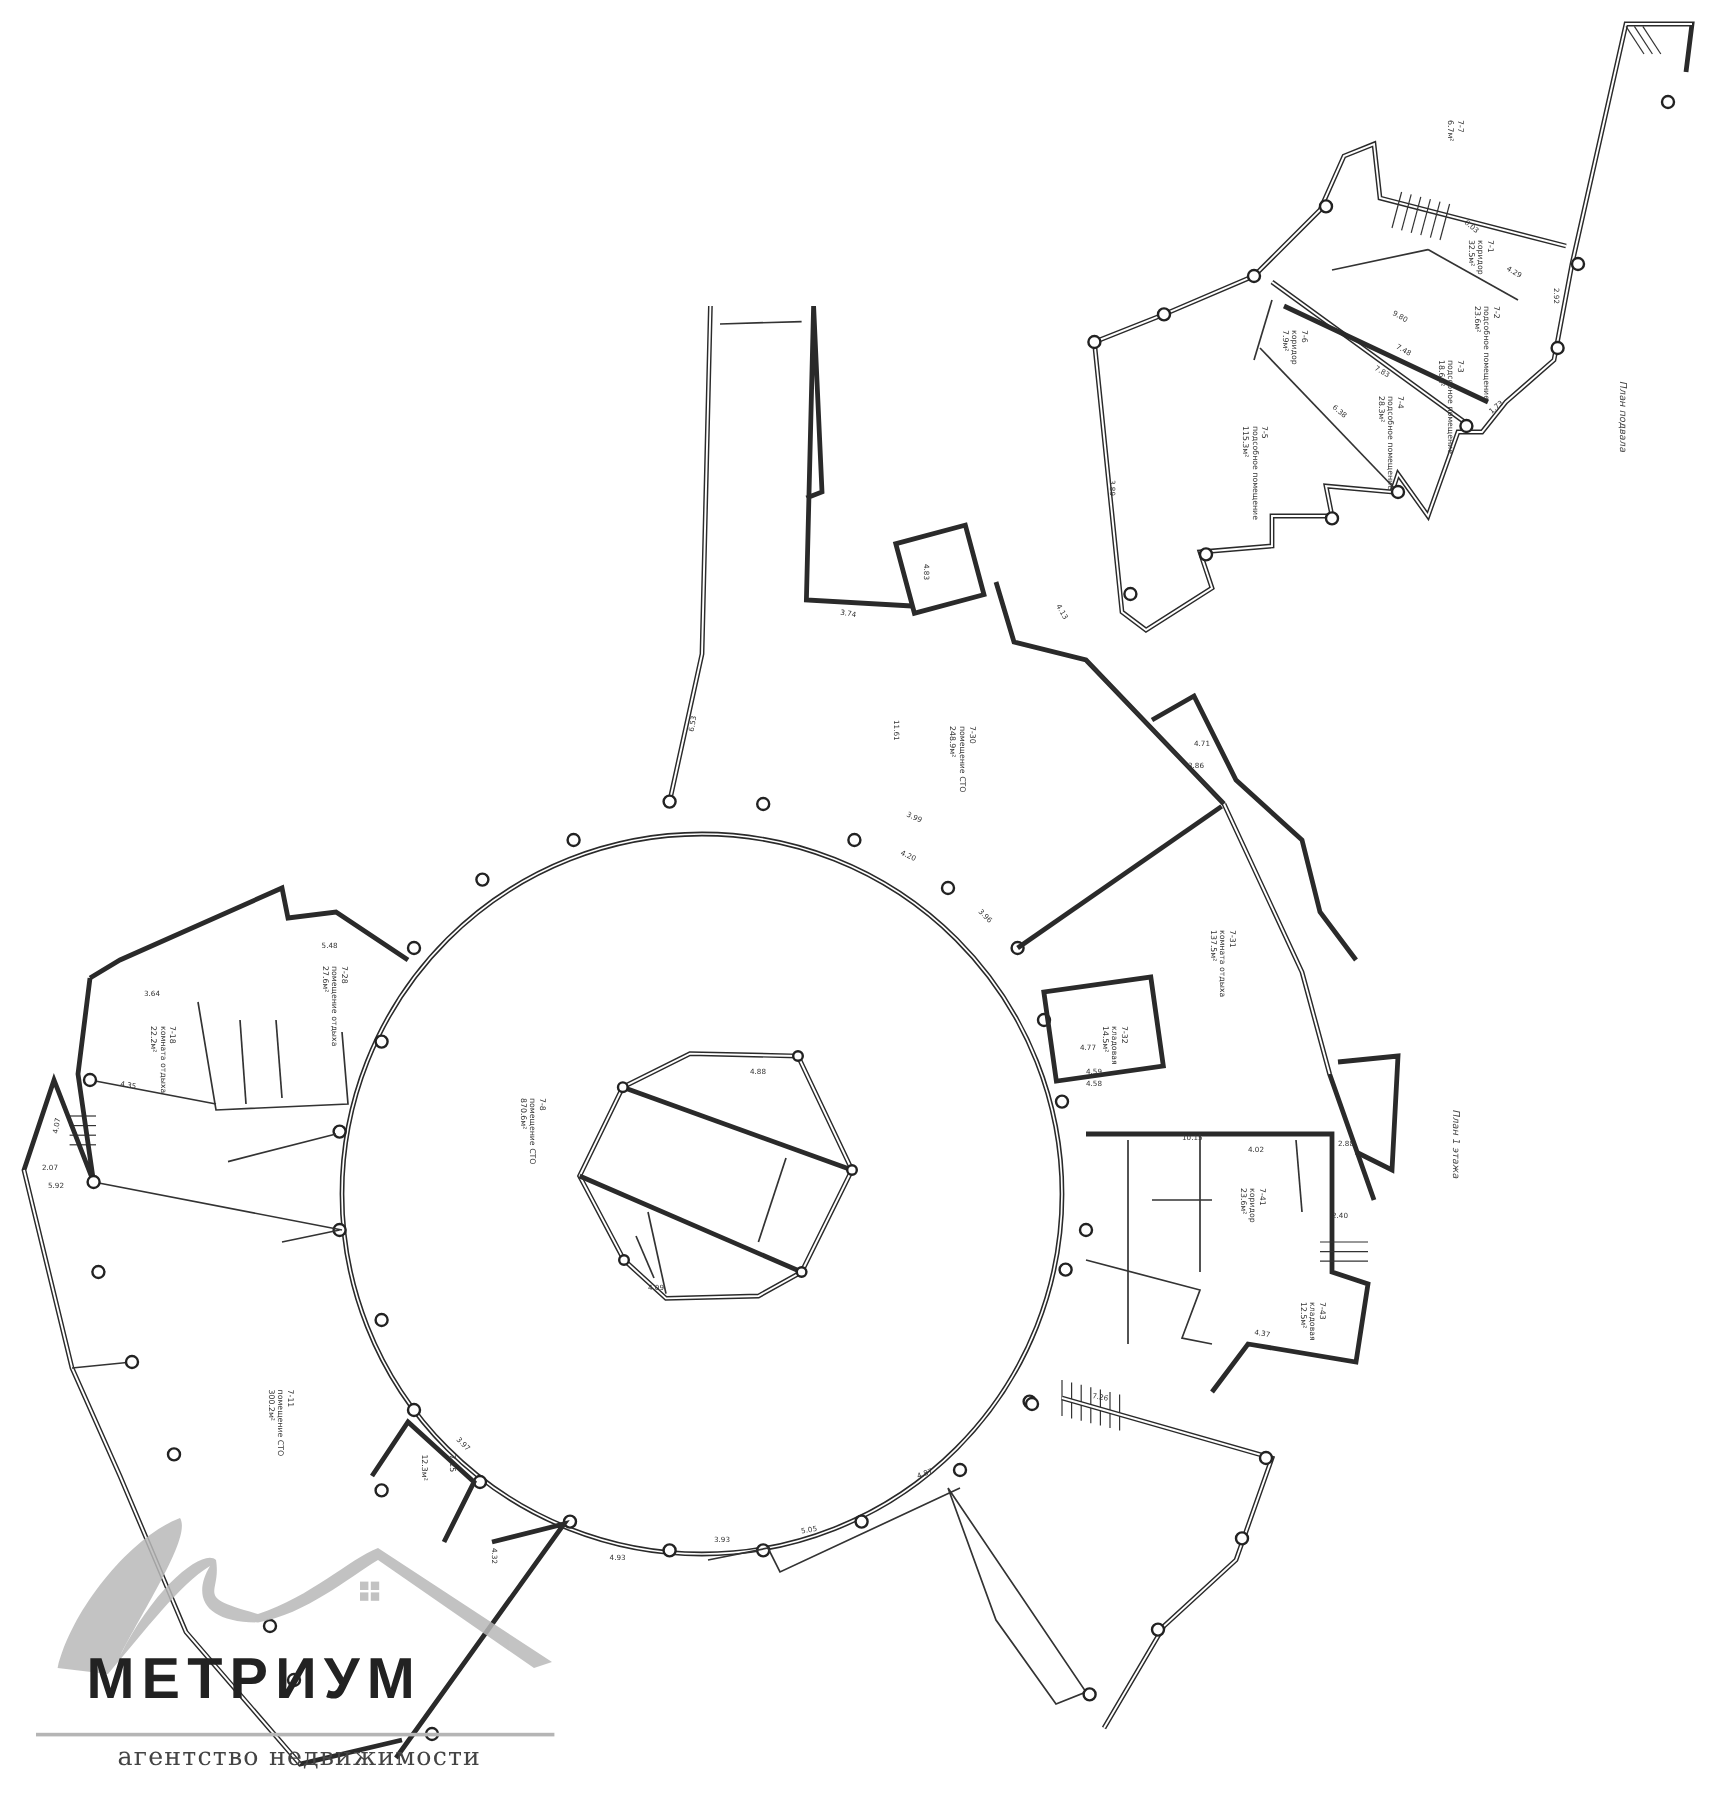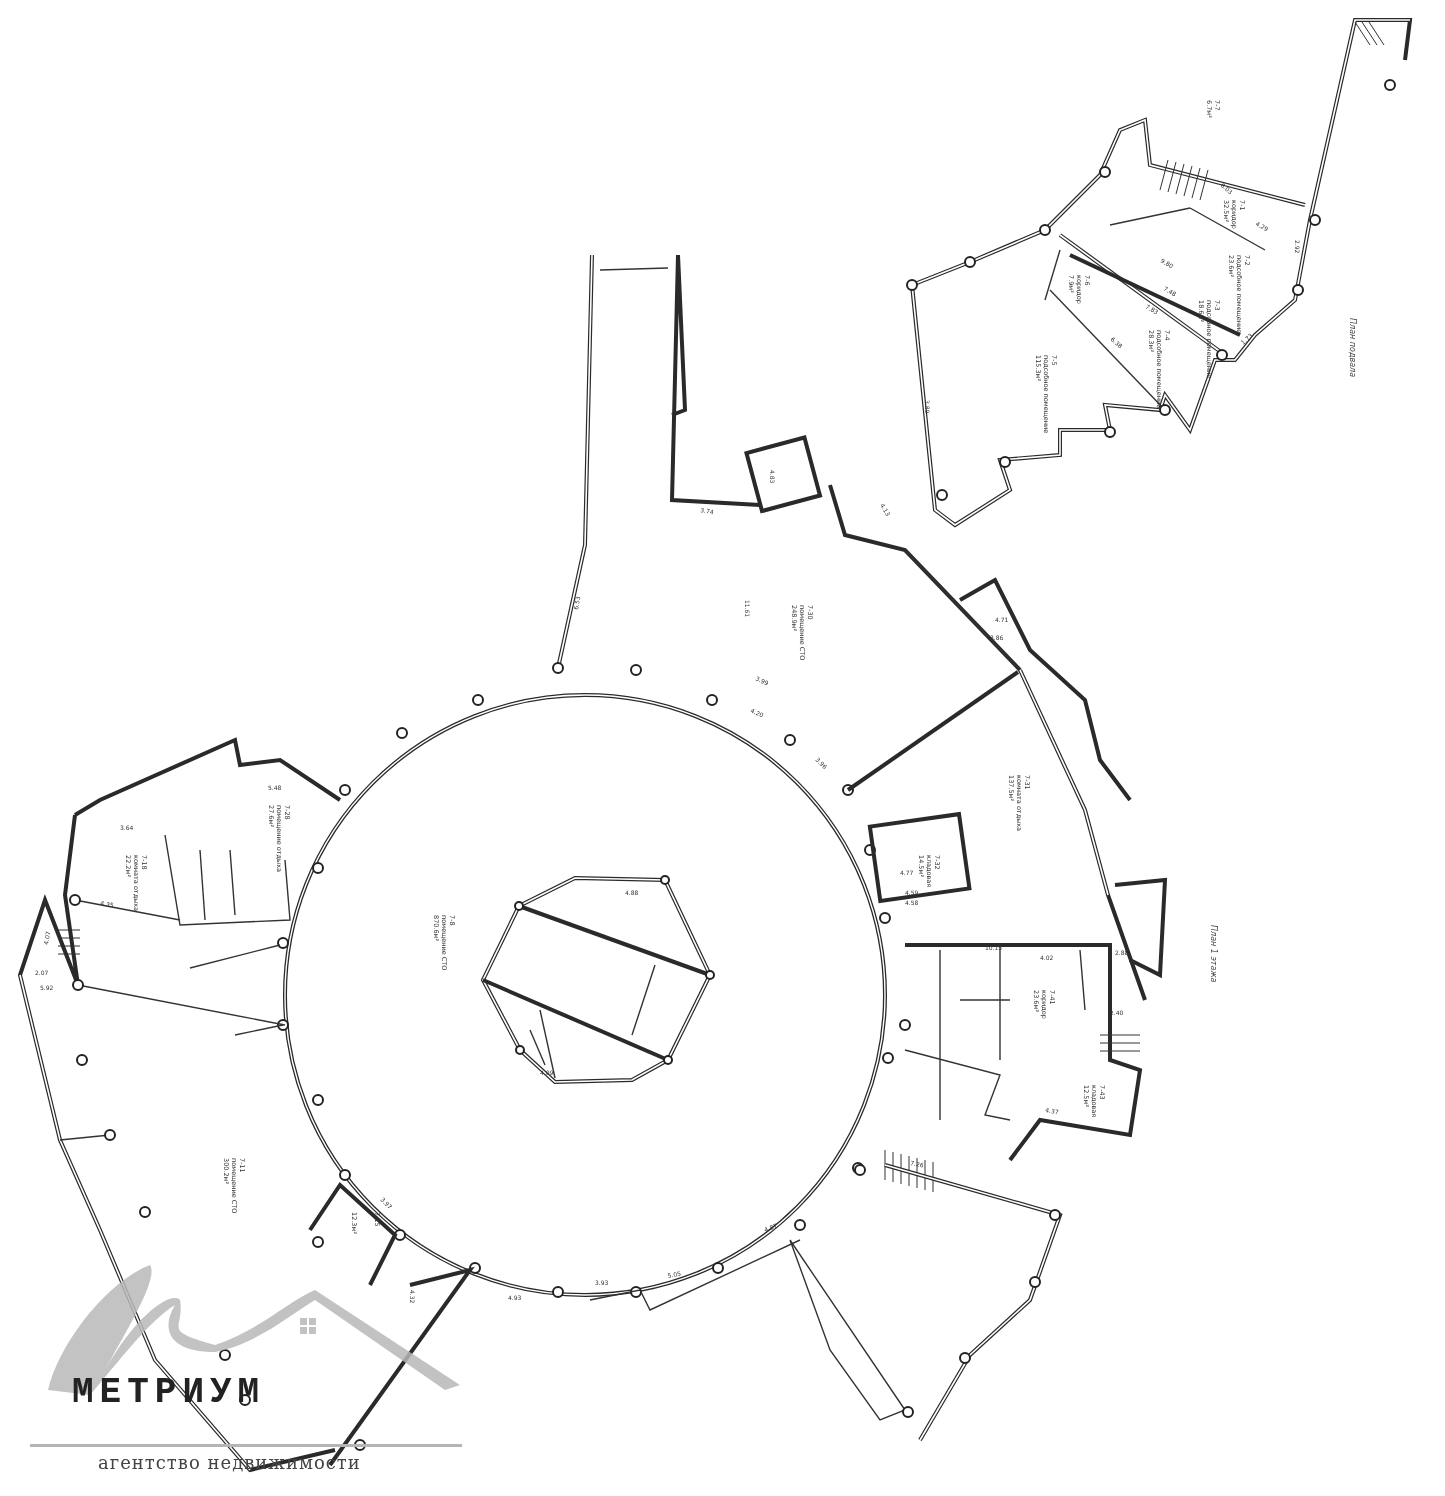--- a/index.html
+++ b/index.html
@@ -7,23 +7,23 @@
   #plan{position:absolute;left:0;top:0;width:1445px;height:1496px;}
   .wall{fill:none;stroke:#2a2a2a;stroke-width:4;stroke-linejoin:miter;}
   .wall-in{fill:none;stroke:#ffffff;stroke-width:1.6;}
   .thin{fill:none;stroke:#333;stroke-width:1.4;}
   .col{fill:#fff;stroke:#222;stroke-width:2;}
   .dim{font-size:6px;fill:#333;font-family:"DejaVu Sans",sans-serif;}
   .rlabel{font-size:6.5px;fill:#333;font-family:"DejaVu Sans",sans-serif;}
   .plan-title{position:absolute;font-size:8px;color:#444;font-style:italic;transform:rotate(90deg);transform-origin:left top;white-space:nowrap;font-family:"DejaVu Sans",sans-serif;}
   .stair line{stroke:#333;stroke-width:1;}
   #watermark{position:absolute;left:28px;top:1260px;width:440px;height:230px;pointer-events:none;}
-  #wm-brand{position:absolute;left:44px;top:112px;font-family:Liberation Mono, monospace;font-size:36px;letter-spacing:6px;color:#222;font-weight:bold;}
+  #wm-brand{position:absolute;left:44px;top:112px;font-family:Liberation Sans, sans-serif;font-size:48px;letter-spacing:6px;color:#222;font-weight:bold;}
   #wm-line{position:absolute;left:2px;top:184px;width:432px;height:3px;background:#b5b5b5;}
-  #wm-sub{position:absolute;left:70px;top:192px;font-family:"DejaVu Serif",serif;font-size:18px;letter-spacing:1px;color:#444;text-align:center;}
+  #wm-sub{position:absolute;left:70px;top:192px;font-family:"DejaVu Serif",serif;font-size:21px;letter-spacing:1px;color:#444;text-align:center;}
 </style>
 </head>
 <body>
 
 <svg id="plan" viewBox="0 0 1445 1496" xmlns="http://www.w3.org/2000/svg">
 
   <g>
     <polyline class="wall" points="912,285 935,510 955,525 1010,490 1000,460 1060,455 1060,430 1110,430 1105,405 1160,410 1165,395 1190,430 1215,360 1235,360 1255,335 1295,300 1310,220 1355,20 1410,20 1405,60"></polyline>
     <polyline class="wall-in" points="912,285 935,510 955,525 1010,490 1000,460 1060,455 1060,430 1110,430 1105,405 1160,410 1165,395 1190,430 1215,360 1235,360 1255,335 1295,300 1310,220 1355,20 1410,20"></polyline>
     <polyline class="wall" points="912,285 970,262 1045,230 1065,210 1100,175 1120,130 1145,120 1150,165 1305,205"></polyline>

